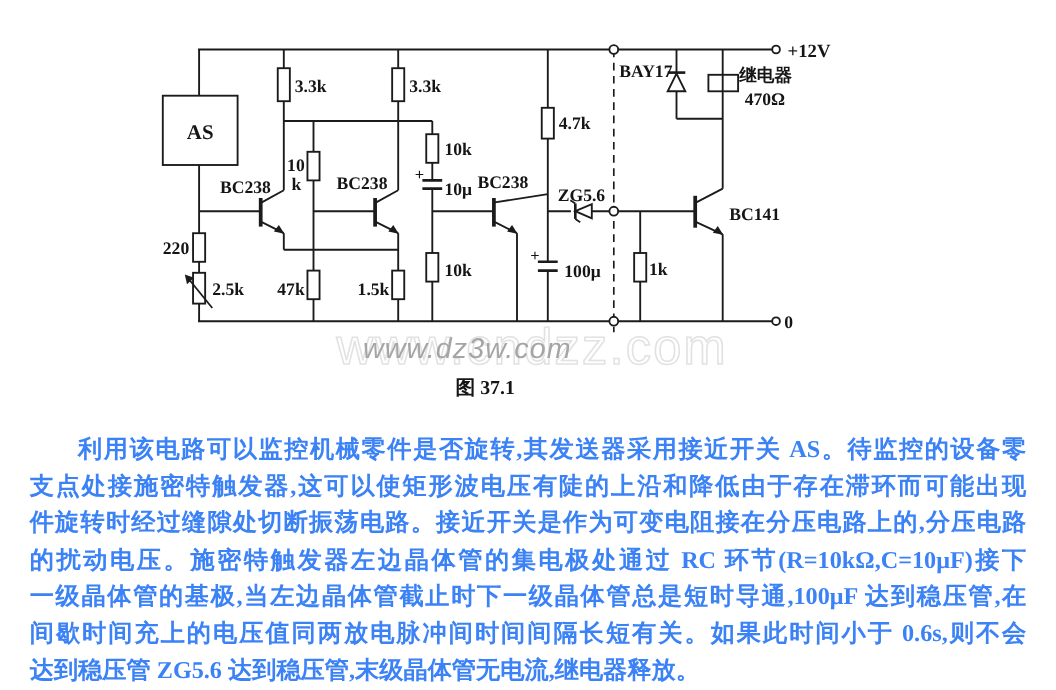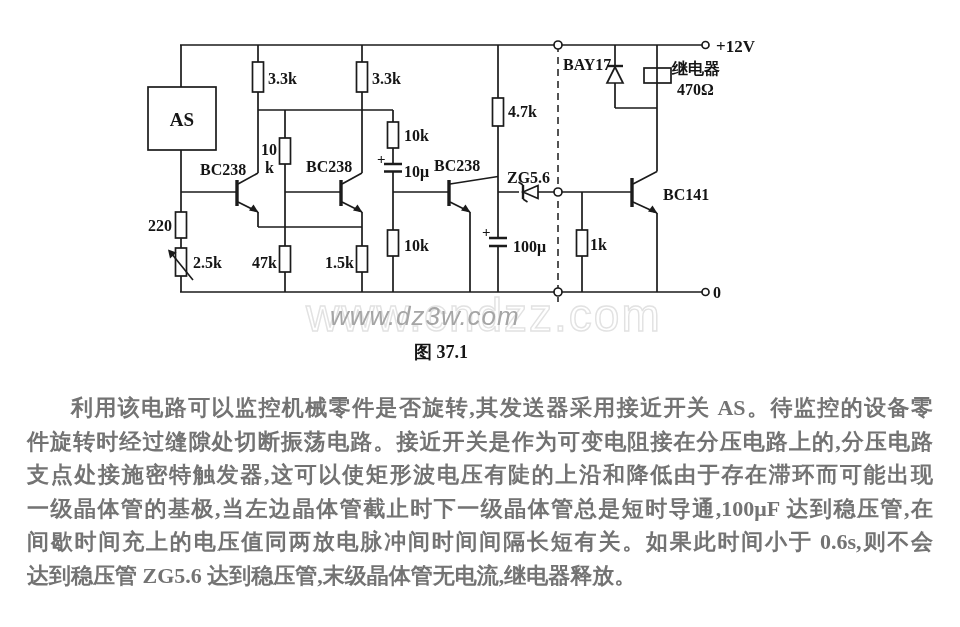--- a/index.html
+++ b/index.html
@@ -18,21 +18,21 @@
   .lbl{font-family:"Liberation Serif","DejaVu Serif",serif;font-size:16px;font-weight:bold;fill:#151515;}
   .lbl-sm{font-size:15px;}
   .lbl-lg{font-size:19px;}
   .lbl-pow{font-size:17px;}
   .caption{font-size:18px;}
   .wm-back{font-family:"Liberation Sans","DejaVu Sans",sans-serif;font-size:46px;
            fill:none;stroke:#e2e2e2;stroke-width:1.4;letter-spacing:2px;}
   .wm-front{font-family:"Liberation Sans","DejaVu Sans",sans-serif;font-style:italic;
             font-size:26px;fill:#a5a5a5;letter-spacing:1px;}
   .textblock{position:absolute;left:27px;top:391px;width:906px;
-             font-size:22px;line-height:33.5px;font-weight:600;color:#737373;}
+             font-size:22px;line-height:33.5px;font-weight:600;color:#3b82f6;}
   .tline{text-align:justify;text-align-last:justify;white-space:normal;}
   .tline.first{text-indent:2em;}
   .tline.last{text-align-last:left;}
 </style>
 </head>
 <body>
 
 <div class="page">
 
   <svg class="schematic" width="960" height="390" viewBox="0 0 960 390">
@@ -153,20 +153,21 @@
       <text class="lbl" x="507" y="183">ZG5.6</text>
       <text class="lbl" x="672" y="74">继电器</text>
       <text class="lbl" x="677" y="95">470Ω</text>
     </g>
 
     <text class="lbl caption" x="414" y="358">图 37.1</text>
   </svg>
 
   <div class="textblock">
     <div class="tline first">利用该电路可以监控机械零件是否旋转,其发送器采用接近开关 AS。待监控的设备零</div>
+    <div class="tline">支点处接施密特触发器,这可以使矩形波电压有陡的上沿和降低由于存在滞环而可能出现</div>
     <div class="tline">件旋转时经过缝隙处切断振荡电路。接近开关是作为可变电阻接在分压电路上的,分压电路</div>
-    <div class="tline">支点处接施密特触发器,这可以使矩形波电压有陡的上沿和降低由于存在滞环而可能出现</div>
+    <div class="tline">的扰动电压。施密特触发器左边晶体管的集电极处通过 RC 环节(R=10kΩ,C=10μF)接下</div>
     <div class="tline">一级晶体管的基极,当左边晶体管截止时下一级晶体管总是短时导通,100μF 达到稳压管,在</div>
     <div class="tline">间歇时间充上的电压值同两放电脉冲间时间间隔长短有关。如果此时间小于 0.6s,则不会</div>
     <div class="tline last">达到稳压管 ZG5.6 达到稳压管,末级晶体管无电流,继电器释放。</div>
   </div>
 
 </div>
 
 </body></html>

